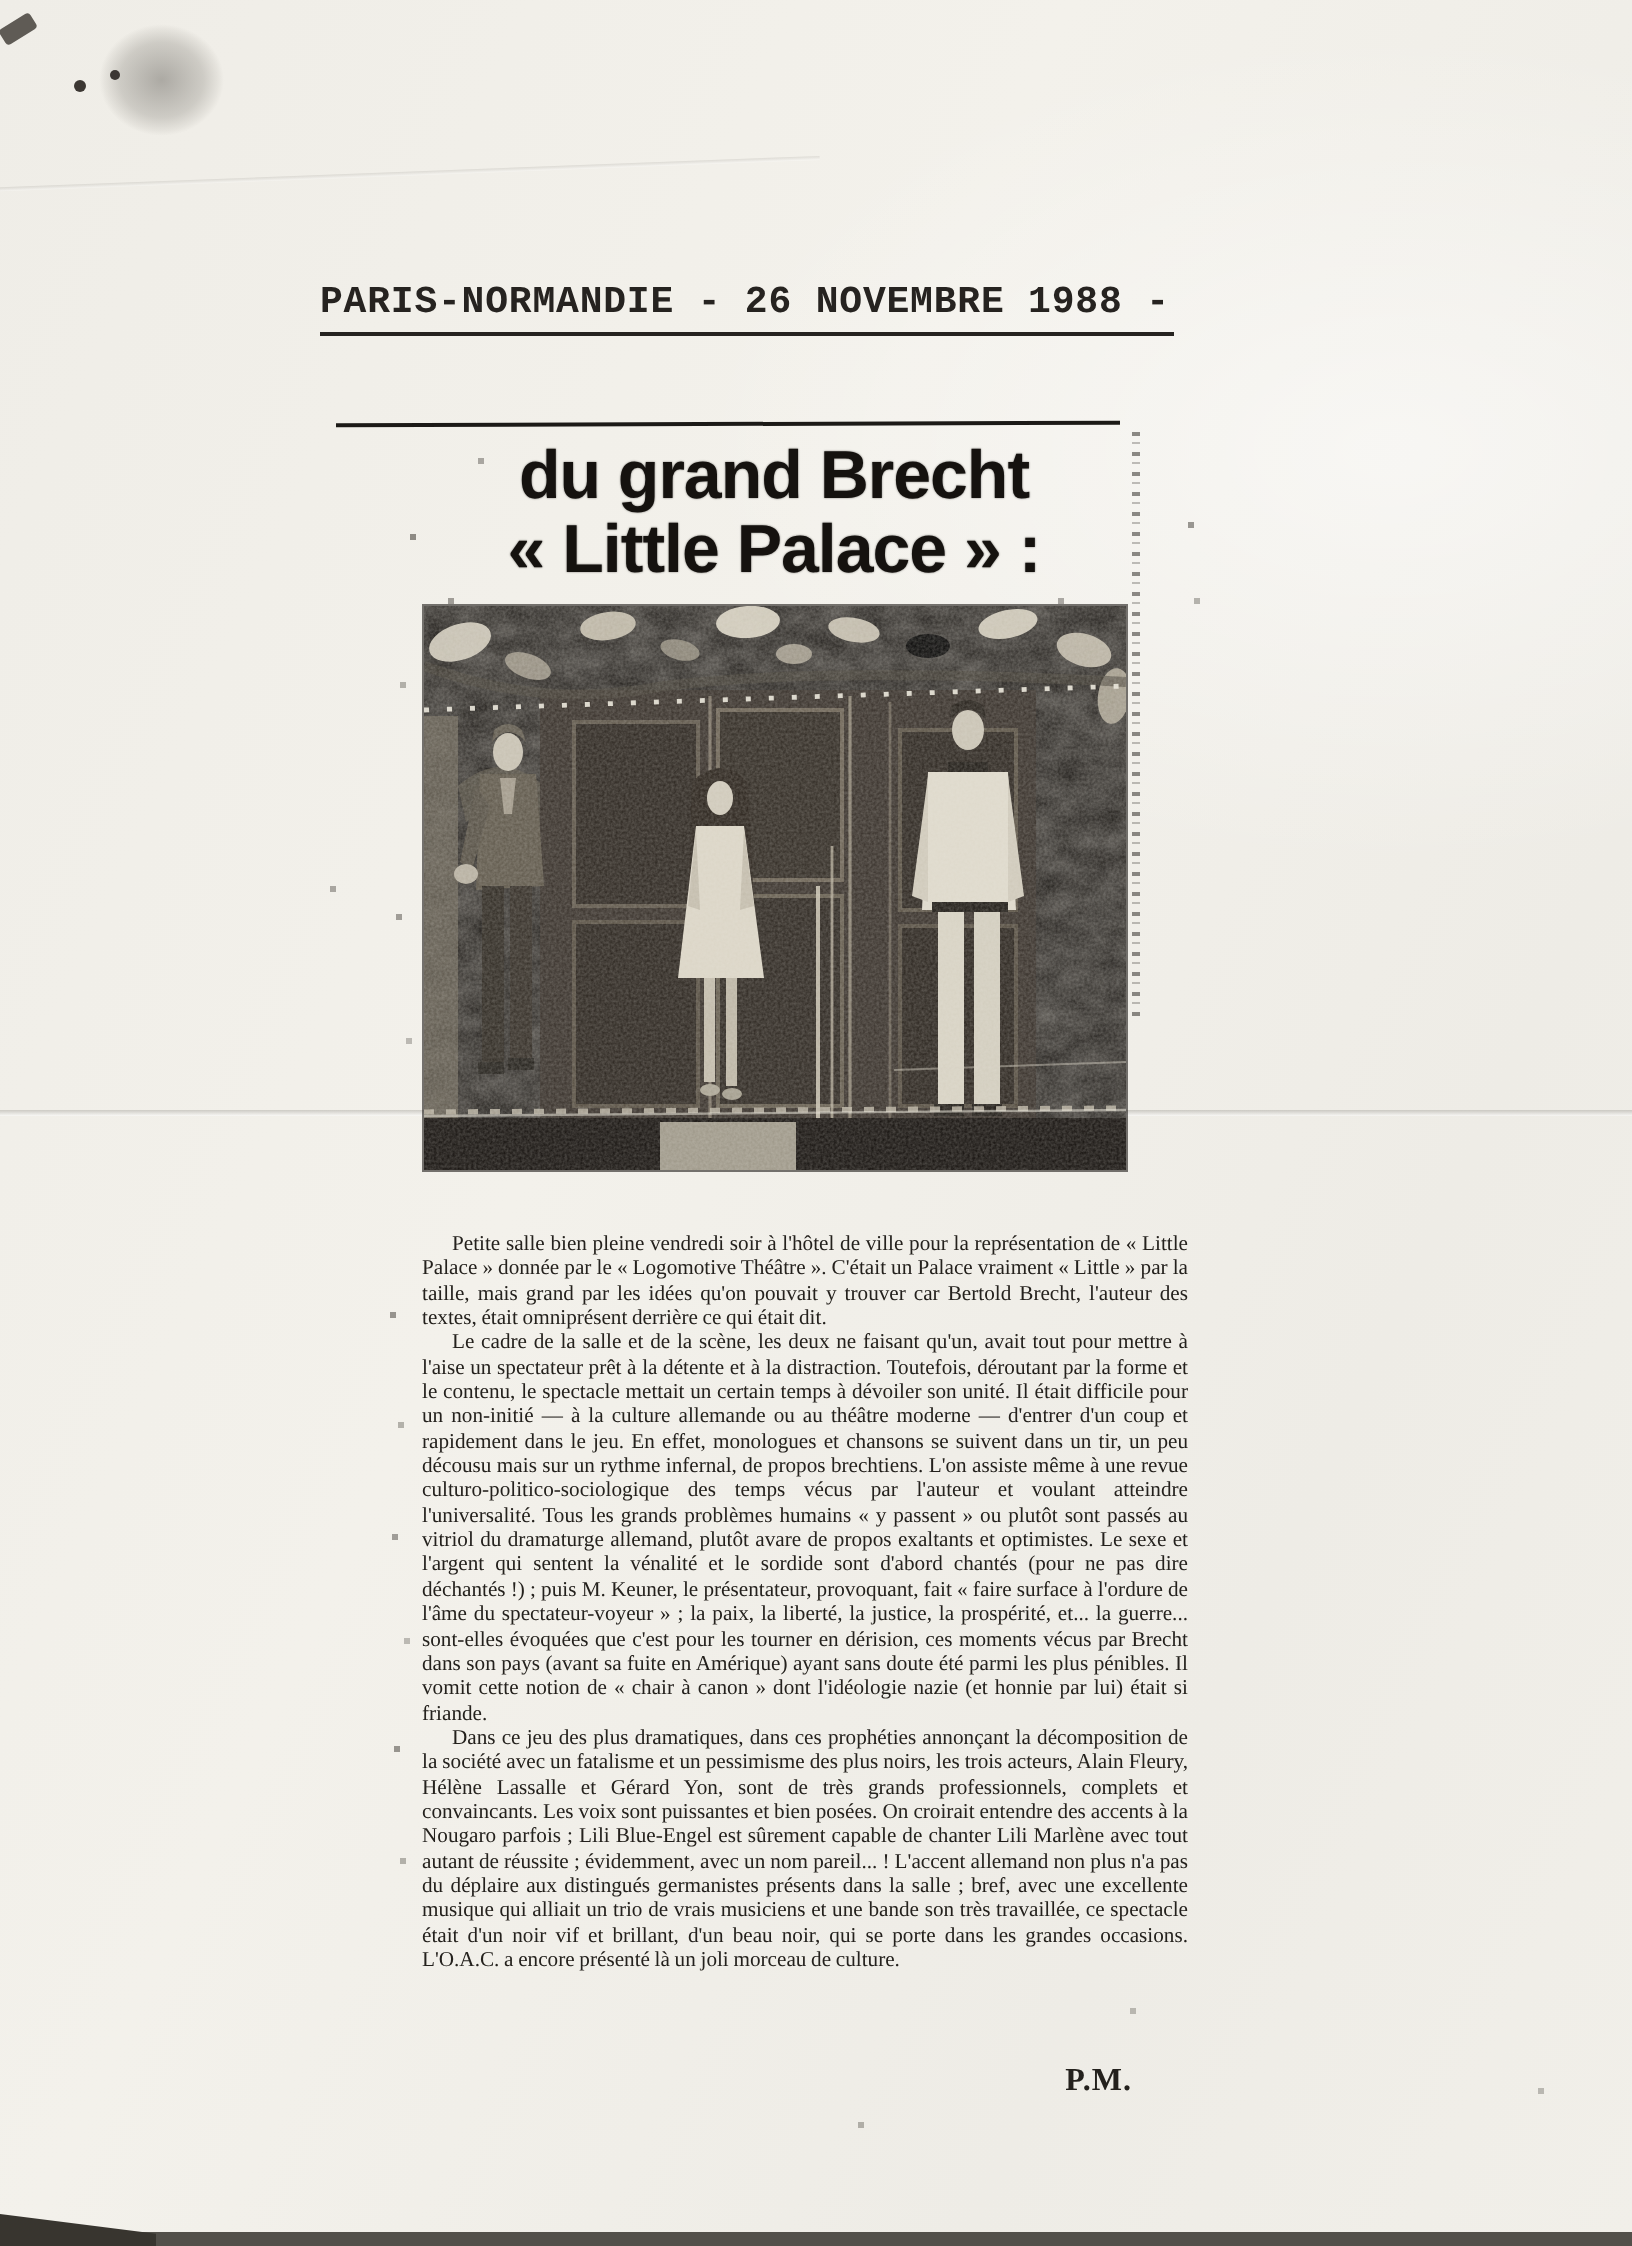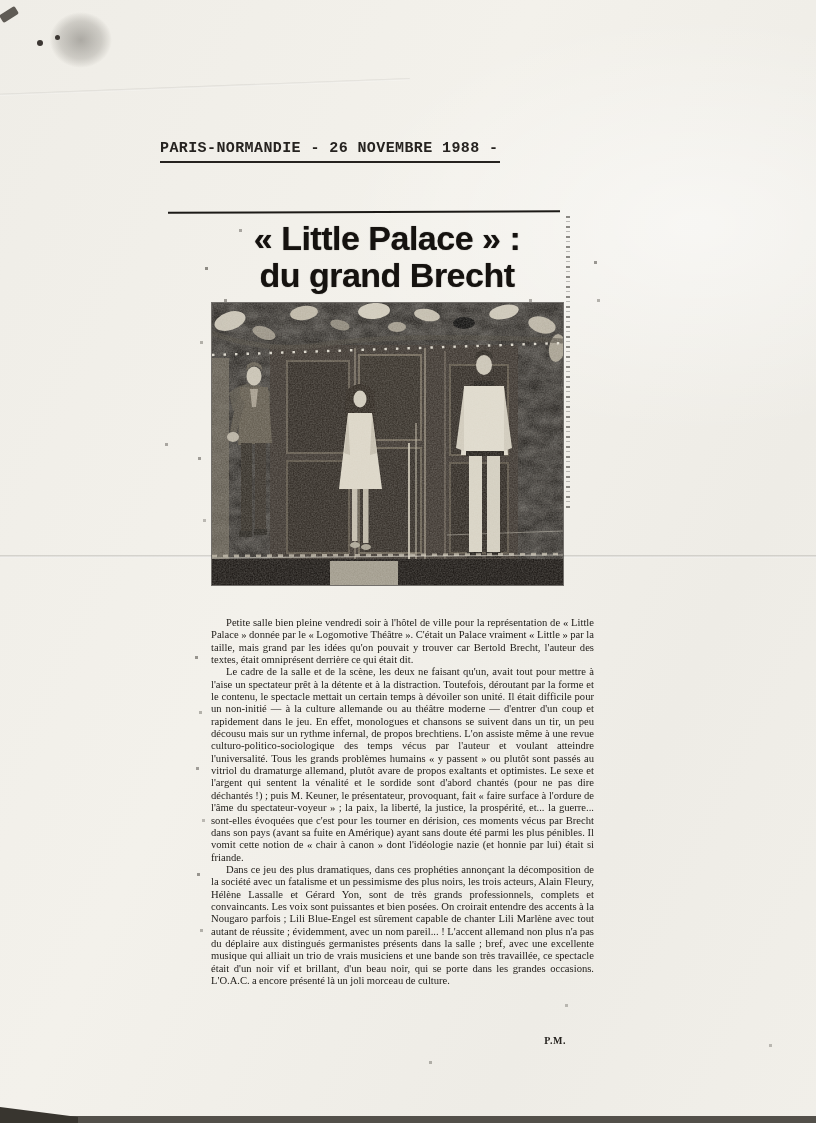--- a/index.html
+++ b/index.html
@@ -49,21 +49,21 @@
       356px 575px 0 1.5px rgba(45,42,38,.7), 166px 444px 0 1px rgba(60,56,50,.4),
       595px 262px 0 1px rgba(60,56,50,.5), 598px 300px 0 1px rgba(60,56,50,.35),
       240px 230px 0 1px rgba(60,56,50,.4), 530px 300px 0 1px rgba(60,56,50,.4),
       225px 300px 0 1px rgba(60,56,50,.45), 566px 1005px 0 1px rgba(60,56,50,.3),
       430px 1062px 0 1px rgba(60,56,50,.35), 770px 1045px 0 1px rgba(60,56,50,.3);
   }
   
   .masthead{
     position:absolute; left:160px; top:140px;
     font-family:"Liberation Mono", monospace; font-weight:bold;
-    font-size:15px; letter-spacing:.4px; color:#262320;
+    font-size:19px; letter-spacing:.4px; color:#262320;
     border-bottom:2px solid #262320; padding:0 2px 4px 0;
   }
   
   .clip-rule{
     position:absolute; left:168px; top:211px; width:392px; height:2px;
     background:#1c1a17; transform:rotate(-.2deg);
   }
   .headline{
     position:absolute; left:208px; top:220px; width:358px;
     font-family:"Liberation Sans", sans-serif; font-weight:bold;
@@ -82,21 +82,21 @@
       rgba(55,52,47,.75) 0 2px, transparent 2px 5px, rgba(55,52,47,.4) 5px 6px, transparent 6px 10px);
     opacity:.75;
   }
   .article{
     position:absolute; left:211px; top:592px; width:383px;
     font-size:10.6px; line-height:12.35px; color:#24211d;
     text-align:justify; word-spacing:-.3px;margin-top:25px;
   }
   .article p{margin:0; text-indent:15px;}
   .signature{
-    text-align:right; padding-right:28px; font-weight:bold; font-size:10px;
+    text-align:right; padding-right:28px; font-weight:bold; font-size:16px;
     margin-top:4px; letter-spacing:.5px;
   }
 </style>
 </head>
 <body>
 
 <div id="page">
 
   <div class="ink-blot"></div>
   <div class="blot-dot" style="left:37px;top:40px;width:6px;height:6px;"></div>
@@ -104,22 +104,22 @@
   <div class="corner-mark"></div>
   <div class="crease-top"></div>
   <div class="crease-h"></div>
   <div class="specks"></div>
 
   <div class="masthead">PARIS-NORMANDIE - 26 NOVEMBRE 1988 -</div>
 
   <div class="clip-rule"></div>
 
   <div class="headline">
+    <div>du grand Brecht</div>
     <div>« Little Palace » :</div>
-    <div>du grand Brecht</div>
   </div>
 
   <div class="vcredit"></div>
 
   <div class="photo">
     <svg width="351" height="282" viewBox="0 0 351 282" xmlns="http://www.w3.org/2000/svg">
       <defs>
         <filter id="grainFine" x="0" y="0" width="100%" height="100%">
           <feTurbulence type="fractalNoise" baseFrequency="0.75" numOctaves="2" seed="7"></feTurbulence>
           <feColorMatrix type="matrix" values="0 0 0 0 0.85  0 0 0 0 0.83  0 0 0 0 0.77  0 0 0 0.55 0"></feColorMatrix>

